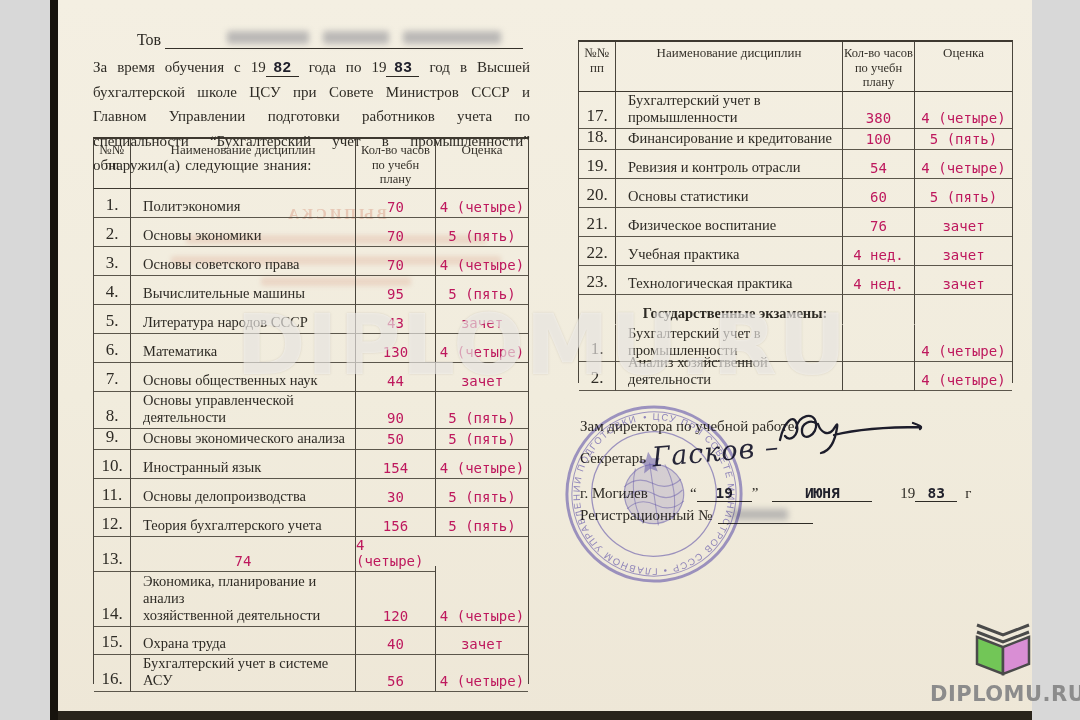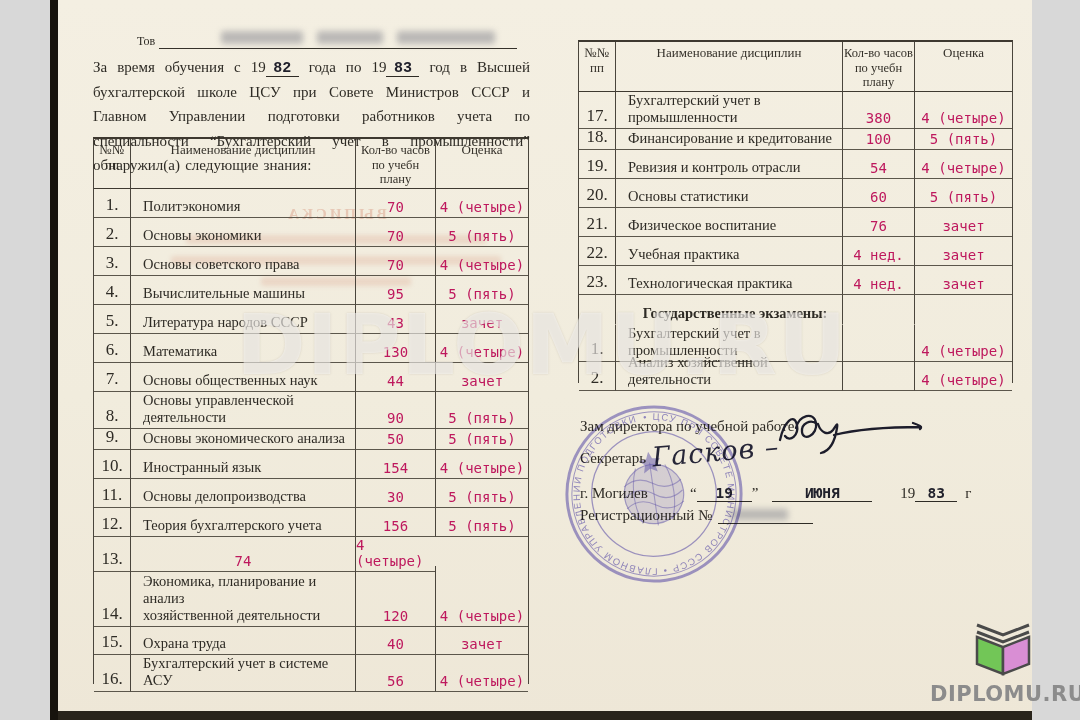--- a/index.html
+++ b/index.html
@@ -4,21 +4,21 @@
 <style>
   html,body{margin:0;padding:0;}
   body{width:1080px;height:720px;position:relative;overflow:hidden;background:#d8d8d8;
        font-family:"Liberation Serif",serif;color:#2e2b25;}
   .paper{position:absolute;left:50px;top:0;width:982px;height:720px;
          background:linear-gradient(180deg,#f4efe2 0%,#f1ecdd 55%,#eee7d7 100%);}
   .edge-left{position:absolute;left:50px;top:0;width:8px;height:720px;background:#17130d;}
   .edge-bottom{position:absolute;left:58px;top:711px;width:974px;height:9px;background:#29241b;}
 
   
-  .tov-line{position:absolute;left:137px;top:28px;z-index:6;font-size:12px;display:flex;align-items:flex-end;}
+  .tov-line{position:absolute;left:137px;top:28px;z-index:6;font-size:16px;display:flex;align-items:flex-end;}
   .tov-underline{position:relative;display:inline-block;width:358px;border-bottom:1.3px solid #35312a;height:20px;margin-left:4px;}
   .blur-block{position:absolute;background:#95959a;opacity:.6;filter:blur(3px);border-radius:2px;height:13px;top:3px;}
   .intro{position:absolute;left:93px;top:55px;width:437px;z-index:6;font-size:15px;line-height:24.5px;
          text-align:justify;word-spacing:1.5px;color:#2e2b25;}
   .year-slot{display:inline-block;min-width:33px;border-bottom:1.3px solid #2e2b25;text-align:center;
              font-family:Liberation Mono, monospace;font-weight:bold;font-size:15px;color:#20202b;line-height:15px;}
 
   
   .table{position:absolute;z-index:5;border-top:2px solid #3e3930;border-left:1px solid #4a453c;border-right:1px solid #4a453c;}
   .t-left{left:93px;top:137px;width:434px;}

